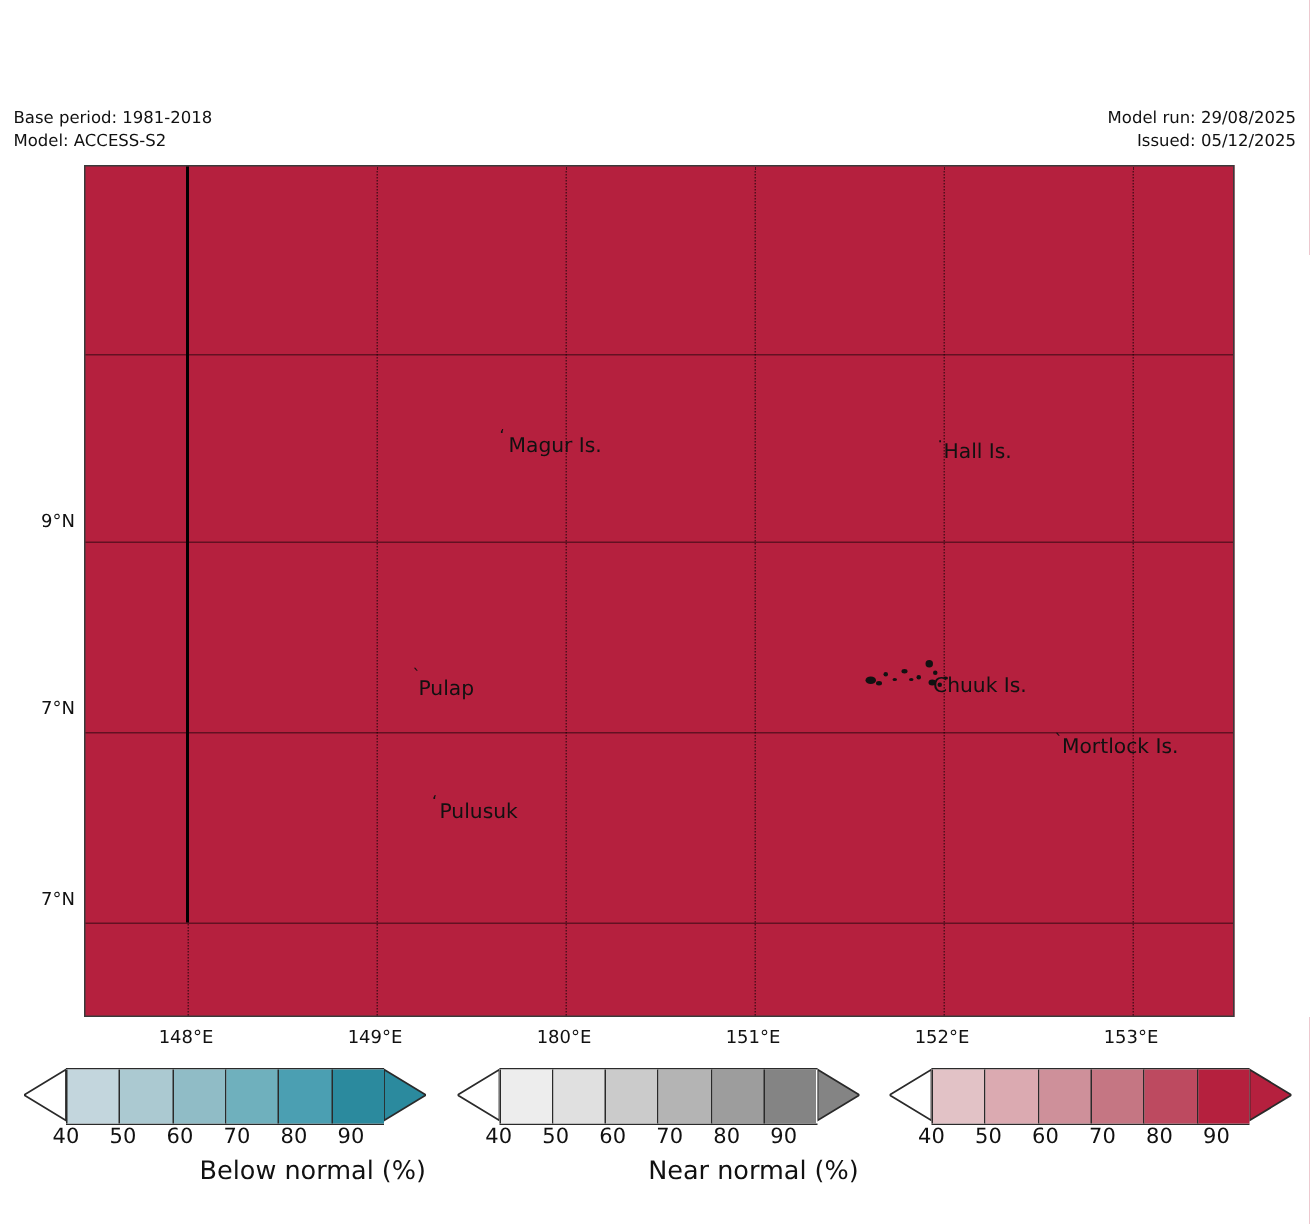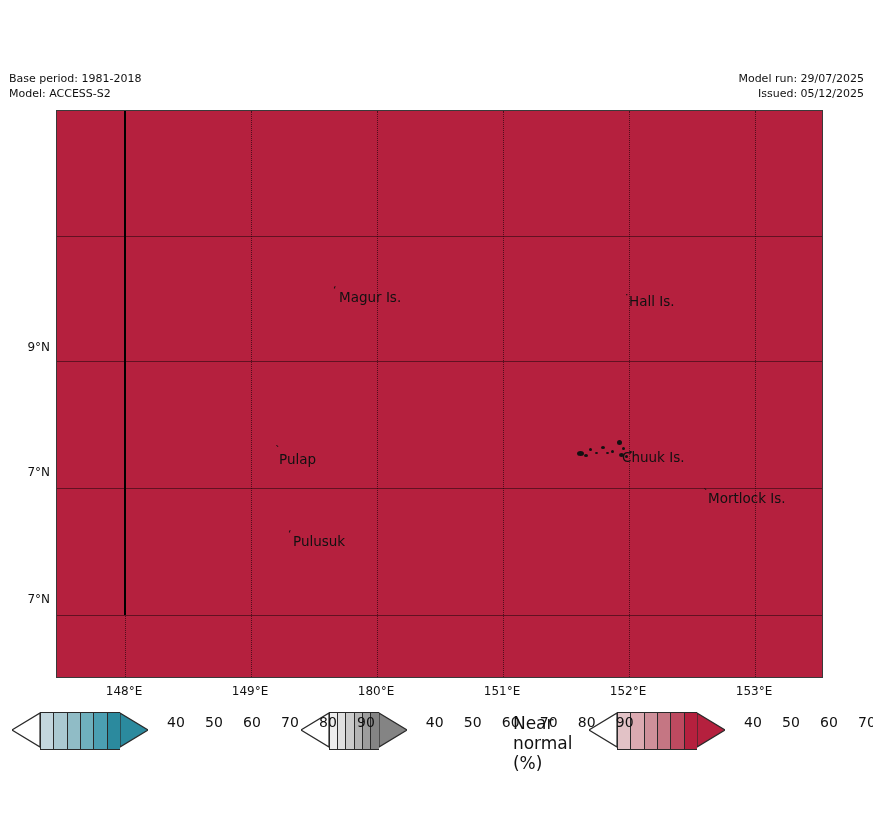--- a/index.html
+++ b/index.html
@@ -39,21 +39,21 @@
   #ylabels{position:absolute;left:0;top:110px;width:50px;height:568px;}
   #xlabels{position:absolute;left:56px;top:684px;width:767px;height:20px;}
 
   
   #copyright{position:absolute;left:25px;bottom:12px;font-size:10.5px;
              color:rgba(0,0,0,.62);white-space:nowrap;}
 
   
   #cbars{position:absolute;left:0;top:712px;width:873px;height:100px;
          display:flex;justify-content:space-between;padding:0 12px;box-sizing:border-box;}
-  .cbar-group{width:272px;display:flex;align-items:flex-start;}
+  .cbar-group{width:272px;display:flex;flex-direction:column;align-items:flex-end;}
   .cbar-row{display:flex;align-items:stretch;height:36px;width:268px;}
   .cap{width:28px;height:36px;flex:0 0 28px;}
   .cap svg{display:block;}
   .swatches{display:flex;flex:1 1 auto;height:36px;
             border-top:1px solid #2a2a2a;border-bottom:1px solid #2a2a2a;}
   .sw{flex:1 1 0;border-right:1px solid #2a2a2a;}
   .sw:first-child{border-left:1px solid #2a2a2a;}
   .sw:last-child{border-right:none;}
   .cticks{position:relative;width:268px;height:22px;}
   .ctick{position:absolute;top:2px;font-size:14px;text-align:center;
@@ -64,21 +64,21 @@
 <body>
 
 <div id="title">
 </div>
 
 <div class="meta" id="meta-left">
   <div>Base period: 1981-2018</div>
   <div>Model: ACCESS-S2</div>
 </div>
 <div class="meta" id="meta-right">
-  <div>Model run: 29/07/2025</div>
+  <div>Model run: 29/08/2025</div>
   <div>Issued: 05/12/2025</div>
 </div>
 
 <div id="ylabels">
   <div class="ytick" style="top:230px">9°N</div>
   <div class="ytick" style="top:355px">7°N</div>
   <div class="ytick" style="top:482px">7°N</div>
   <div class="ytick" style="top:609px">6°N</div>
 </div>
 
@@ -164,20 +164,21 @@
       </div>
     </div>
     <div class="cticks">
       <div class="ctick" style="left:28px">40</div>
       <div class="ctick" style="left:66px">50</div>
       <div class="ctick" style="left:104px">60</div>
       <div class="ctick" style="left:142px">70</div>
       <div class="ctick" style="left:180px">80</div>
       <div class="ctick" style="left:218px">90</div>
     </div>
+    <div class="cbar-label">Below normal (%)</div>
   </div>
 
   <div class="cbar-group">
     <div class="cbar-row">
       <div class="cap">
         <svg width="28" height="36" viewBox="0 0 28 36">
             <polygon points="0,18 28,1 28,35" fill="#ffffff" stroke="#2a2a2a" stroke-width="1.2"></polygon>
           </svg>
       </div>
       <div class="swatches">

